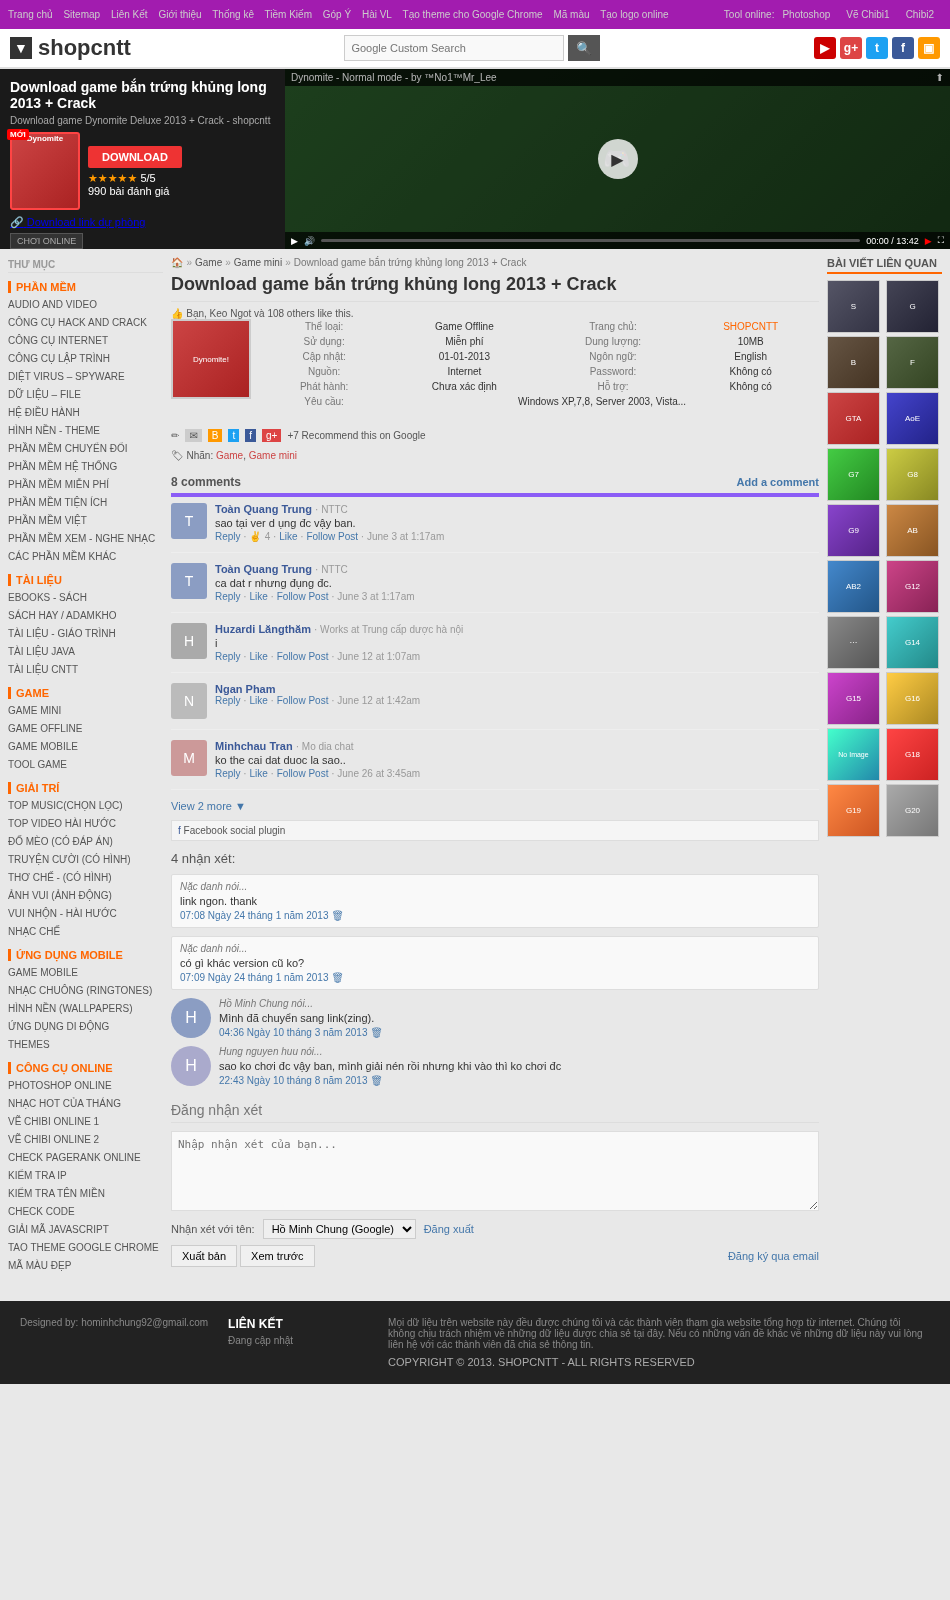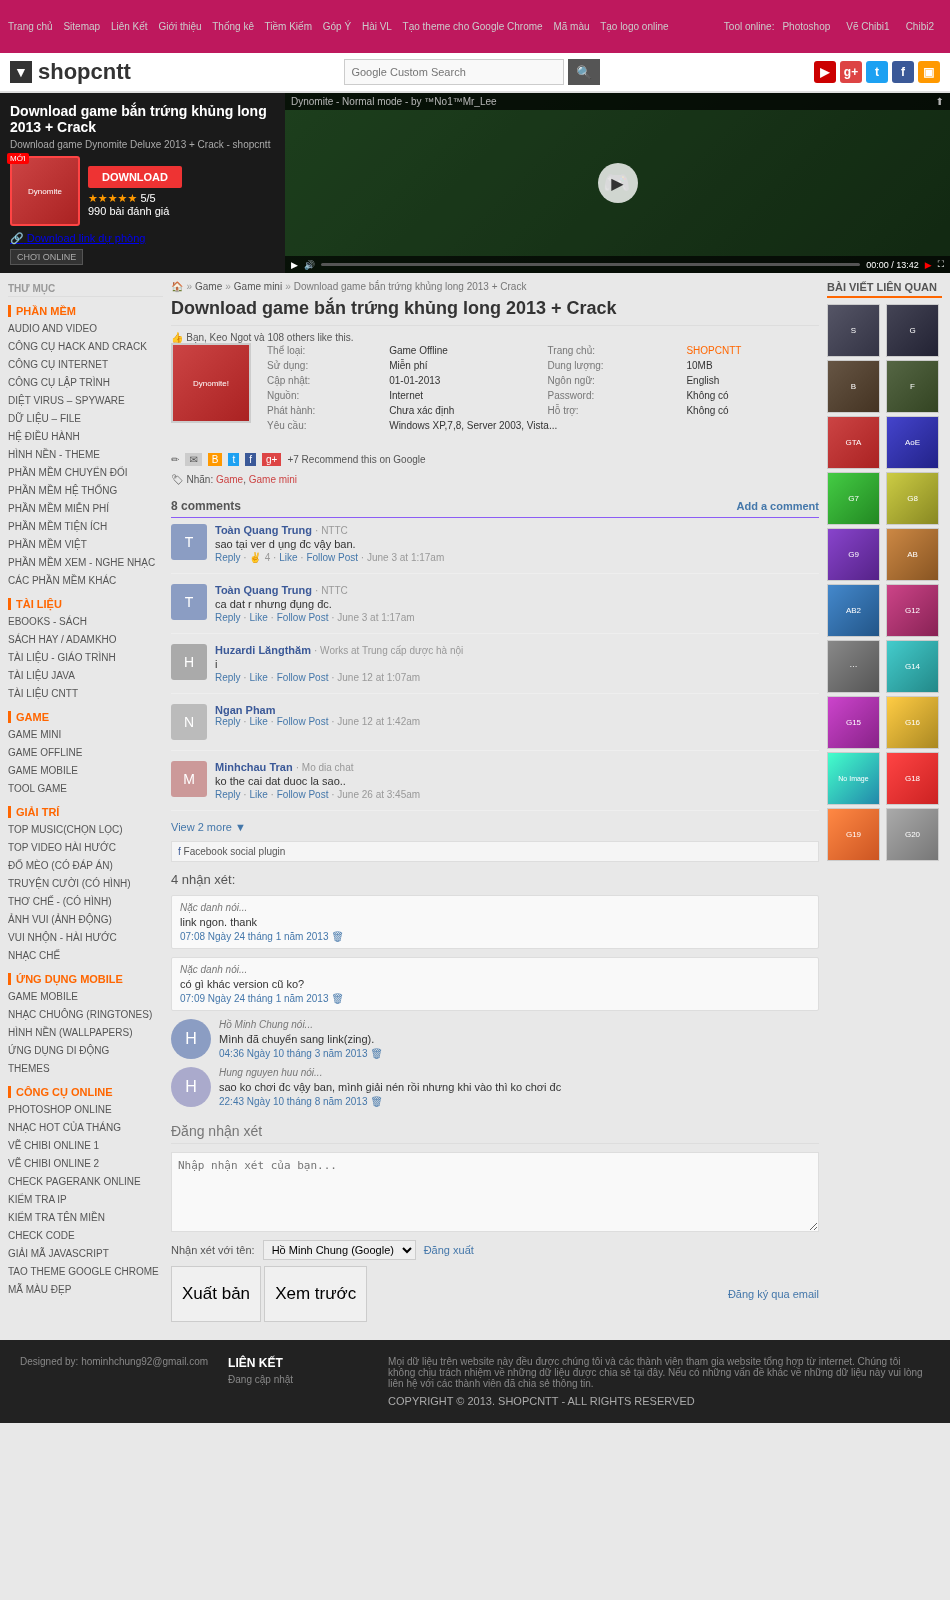--- a/index.html
+++ b/index.html
@@ -1,19 +1,19 @@
 <!DOCTYPE html>
 <html><head>
   <meta charset="utf-8">
   <style>
     * { margin: 0; padding: 0; box-sizing: border-box; }
     body { font-family: Arial, Tahoma, sans-serif; font-size: 11px; background: #e8e8e8; color: #333; width: 950px; }
 
     
-    .top-nav { background: #be185d; color: #ccc; font-size: 10px; padding: 21px 8px; display: flex; align-items: center; justify-content: space-between; }
+    .top-nav { background: #a21caf; color: #ccc; font-size: 10px; padding: 9px 8px; display: flex; align-items: center; justify-content: space-between; }
     .top-nav a { color: #ccc; text-decoration: none; margin-right: 8px; }
     .top-nav .tools { display: flex; gap: 8px; }
 
     
     .header { background: #fff; border-bottom: 2px solid #e0e0e0; padding: 6px 10px; display: flex; align-items: center; justify-content: space-between; }
     .logo { display: flex; align-items: center; gap: 6px; font-size: 22px; font-weight: bold; color: #333; }
     .logo-icon { background: #333; color: #fff; width: 22px; height: 22px; display: flex; align-items: center; justify-content: center; font-size: 14px; }
     .search-bar { display: flex; align-items: flex-start; gap: 4px; }
     .search-bar input { width: 220px; height: 26px; border: 1px solid #ccc; padding: 0 6px; font-size: 11px; background: #f9f9f9; }
     .search-bar button { background: #555; color: #fff; border: none; height: 26px; width: 32px; cursor: pointer; font-size: 13px; }
@@ -24,21 +24,21 @@
     .si-tw { background: #1da1f2; }
     .si-fb { background: #3b5998; }
     .si-rss { background: #f90; }
 
     
     .banner-area { background: #111; display: flex; height: 180px; }
     .banner-left { width: 285px; background: #1a1a1a; padding: 10px; color: #fff; flex-shrink: 0; }
     .banner-left h3 { font-size: 14px; color: #fff; margin-bottom: 4px; }
     .banner-left p { font-size: 10px; color: #aaa; margin-bottom: 6px; }
     .banner-game-thumb { display: flex; align-items: center; gap: 8px; margin-bottom: 6px; }
-    .game-cover { width: 70px; height: 70px; background: linear-gradient(135deg, #c44, #a22); display: flex; align-items: center; justify-content: center; border: 2px solid #f44; font-size: 8px; color: #fff; text-align: center; border-radius: 3px; position: relative; }
+    .game-cover { width: 70px; height: 78px; background: linear-gradient(135deg, #c44, #a22); display: flex; justify-content: center; border: 2px solid #f44; font-size: 8px; color: #fff; text-align: center; border-radius: 3px; position: relative; font-weight: bold; }
     .new-badge { position: absolute; top: -5px; left: -5px; background: #f00; color: #fff; font-size: 8px; padding: 1px 3px; border-radius: 2px; }
     .dl-btn { background: #e33; color: #fff; border: none; padding: 5px 14px; font-size: 11px; font-weight: bold; cursor: pointer; border-radius: 2px; margin-bottom: 4px; }
     .stars { color: #f90; font-size: 11px; }
     .banner-video { flex: 1; background: #000; position: relative; display: flex; align-items: center; justify-content: center; }
     .video-overlay { position: absolute; inset: 0; background: rgba(0,0,0,0.3); display: flex; align-items: center; justify-content: center; }
     .play-btn { width: 40px; height: 40px; background: rgba(255,255,255,0.8); border-radius: 50%; display: flex; align-items: center; justify-content: center; font-size: 16px; cursor: pointer; }
     .video-title-bar { position: absolute; top: 0; left: 0; right: 0; background: rgba(0,0,0,0.7); color: #fff; font-size: 10px; padding: 3px 6px; display: flex; justify-content: space-between; }
     .video-controls { position: absolute; bottom: 0; left: 0; right: 0; background: rgba(0,0,0,0.7); color: #fff; font-size: 9px; padding: 3px 6px; display: flex; align-items: center; gap: 6px; }
     .progress-bar { flex: 1; height: 3px; background: #555; border-radius: 2px; }
     .progress-fill { height: 100%; width: 0%; background: #f90; border-radius: 2px; }
@@ -67,21 +67,21 @@
     .post-meta-table .meta-label { color: #777; white-space: nowrap; }
     .post-meta-table .meta-value { color: #333; }
     .meta-link { color: #f60; text-decoration: none; }
     .game-img { width: 80px; height: 80px; background: linear-gradient(135deg, #c44, #a22); display: flex; align-items: center; justify-content: center; color: #fff; font-size: 8px; text-align: center; border: 2px solid #ccc; }
 
     .share-row { font-size: 10px; color: #555; margin: 8px 0; display: flex; align-items: center; gap: 6px; flex-wrap: wrap; }
     .tag-row { font-size: 10px; color: #555; margin-bottom: 14px; }
     .tag-row a { color: #c44; text-decoration: none; }
 
     
-    .comments-header { font-size: 12px; color: #555; font-weight: bold; margin-bottom: 6px; display: flex; justify-content: space-between; align-items: center; border-bottom: 1px solid #8b5cf6; padding-bottom: 4px; }
+    .comments-header { font-size: 12px; color: #555; font-weight: bold; margin-bottom: 6px; display: flex; justify-content: space-between; align-items: center; border-bottom: 4px solid #8b5cf6; padding-bottom: 4px; }
     .add-comment-link { color: #4477aa; font-size: 11px; text-decoration: none; }
     .comment-item { display: flex; gap: 8px; margin-bottom: 10px; padding-bottom: 10px; border-bottom: 1px solid #eee; }
     .comment-avatar { width: 36px; height: 36px; background: #bbb; border-radius: 3px; flex-shrink: 0; overflow: hidden; display: flex; align-items: center; justify-content: center; color: #fff; font-size: 14px; }
     .comment-body { flex: 1; }
     .comment-author { font-weight: bold; font-size: 11px; color: #3b5998; }
     .comment-badge { color: #999; font-size: 10px; }
     .comment-text { font-size: 11px; color: #333; margin: 2px 0; }
     .comment-meta { font-size: 10px; color: #999; }
     .comment-meta a { color: #4477aa; text-decoration: none; }
     .view-more-btn { font-size: 11px; color: #4477aa; text-decoration: none; display: block; margin-bottom: 8px; }
@@ -96,21 +96,21 @@
     .native-comment-with-avatar { display: flex; gap: 8px; margin-bottom: 8px; }
     .native-avatar { width: 40px; height: 40px; background: #bbb; border-radius: 50%; flex-shrink: 0; overflow: hidden; display: flex; align-items: center; justify-content: center; color: #fff; font-size: 16px; }
 
     
     .post-comment-title { font-size: 14px; color: #777; margin-bottom: 8px; border-bottom: 1px solid #ddd; padding-bottom: 4px; }
     .comment-form textarea { width: 100%; height: 80px; border: 1px solid #ddd; padding: 6px; font-size: 11px; color: #999; resize: vertical; background: #f9f9f9; }
     .form-row { display: flex; align-items: center; gap: 8px; margin-top: 6px; font-size: 11px; color: #555; }
     .form-row select { font-size: 11px; padding: 2px 4px; border: 1px solid #ccc; }
     .form-row a { color: #4477aa; text-decoration: none; }
     .form-buttons { display: flex; justify-content: space-between; align-items: center; margin-top: 6px; }
-    .form-btn { background: #f0f0f0; border: 1px solid #ccc; padding: 17px 10px; font-size: 17px; cursor: pointer; }
+    .form-btn { background: #f0f0f0; border: 1px solid #ccc; padding: 4px 10px; font-size: 11px; cursor: pointer; }
     .email-link { color: #4477aa; font-size: 11px; text-decoration: none; }
 
     
     .right-sidebar { width: 115px; flex-shrink: 0; }
     .rs-title { font-size: 11px; font-weight: bold; color: #555; margin-bottom: 6px; border-bottom: 2px solid #f60; padding-bottom: 3px; text-transform: uppercase; }
     .rs-grid { display: grid; grid-template-columns: 1fr 1fr; gap: 3px; margin-bottom: 8px; }
     .rs-thumb { width: 53px; height: 53px; background: #999; border: 1px solid #ccc; overflow: hidden; display: flex; align-items: center; justify-content: center; }
     .rs-thumb-placeholder { width: 100%; height: 100%; display: flex; align-items: center; justify-content: center; font-size: 8px; color: #fff; text-align: center; }
 
     
@@ -142,21 +142,21 @@
     .footer-middle { flex: 0 0 140px; }
     .footer-middle h4 { color: #fff; font-size: 12px; margin-bottom: 4px; }
     .footer-middle p { font-size: 10px; color: #888; }
     .footer-right { flex: 1; font-size: 10px; color: #888; }
     .footer-right .powered { color: #fff; font-size: 11px; margin-bottom: 4px; }
     .footer-right .copyright { color: #aaa; font-size: 11px; margin-top: 6px; }
 
     .choi-online { background: #333; color: #aaa; font-size: 9px; padding: 2px 6px; border: 1px solid #555; cursor: pointer; display: inline-block; margin-top: 4px; }
 
     .post-meta-wrap { display: flex; gap: 10px; margin-bottom: 10px; }
-    .meta-left { flex: 1; }
+    .meta-left { flex: 1; text-align: center; }
   </style>
 </head>
 <body>
 
 <div class="top-nav">
   <div>
     <a href="#">Trang chủ</a>
     <a href="#">Sitemap</a>
     <a href="#">Liên Kết</a>
     <a href="#">Giới thiệu</a>

